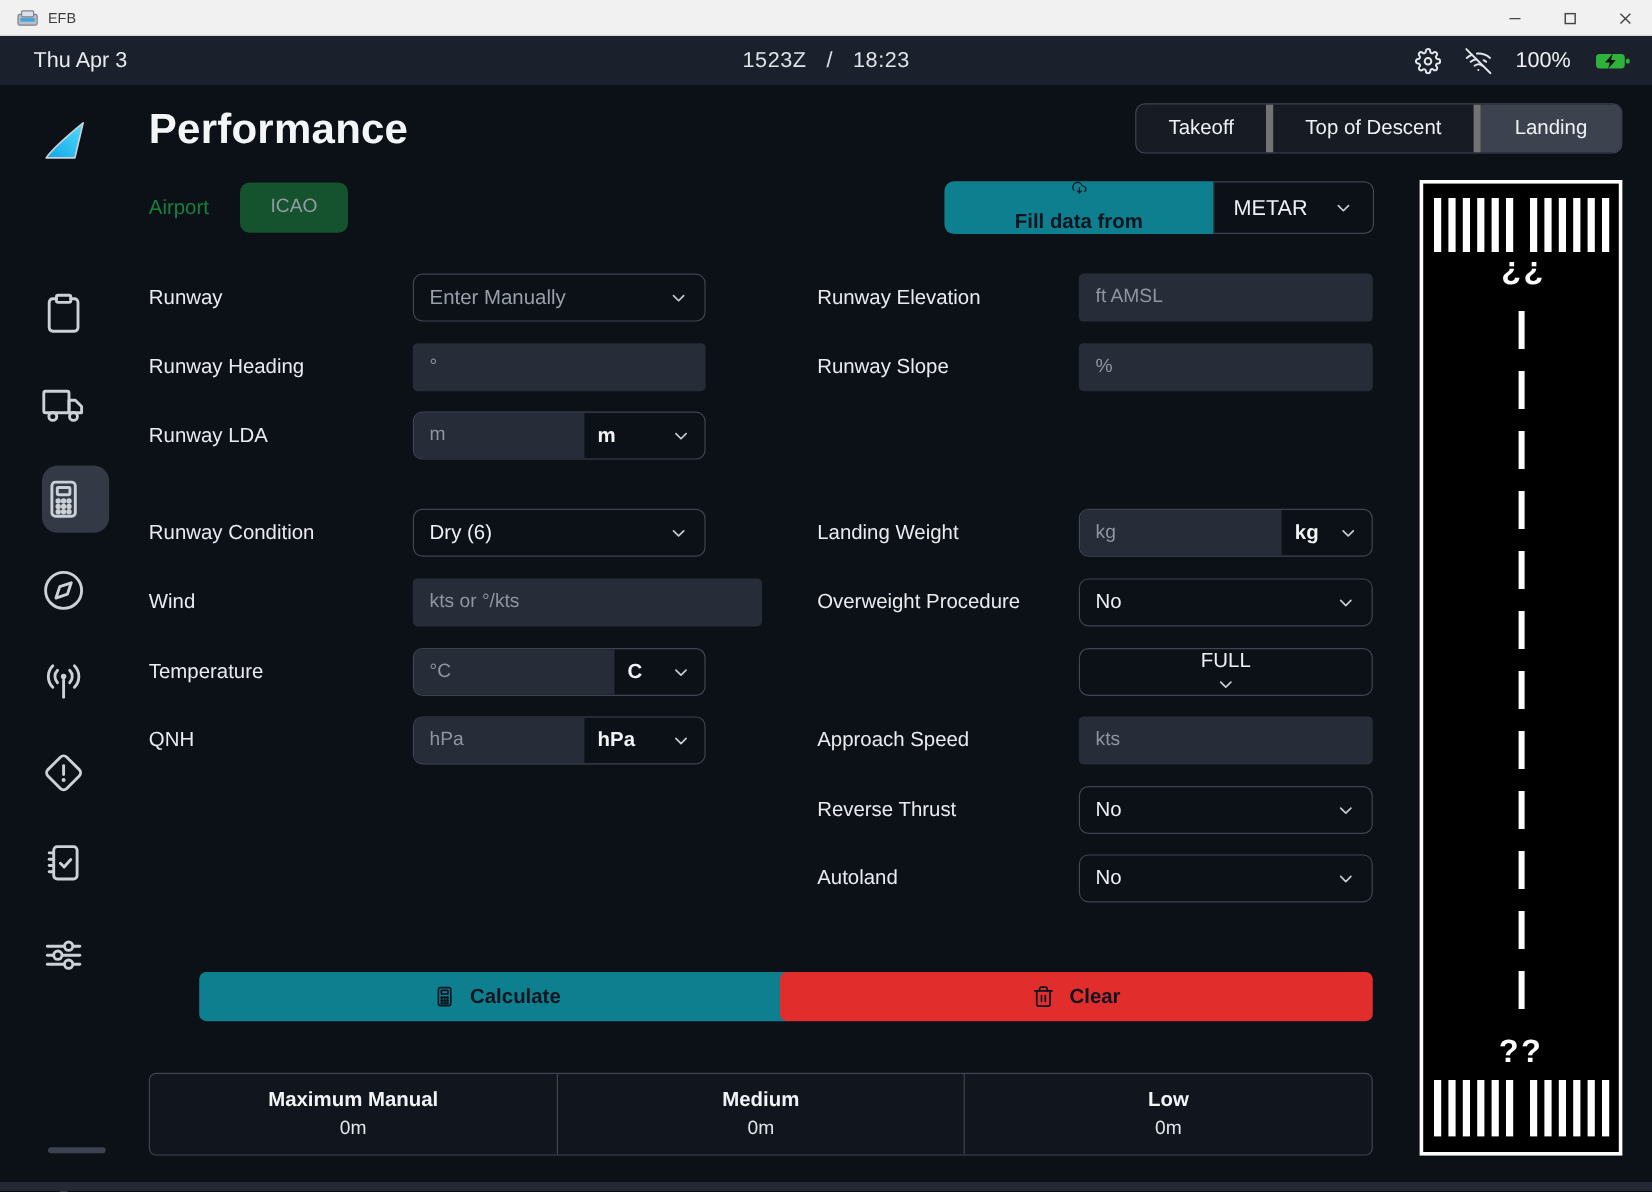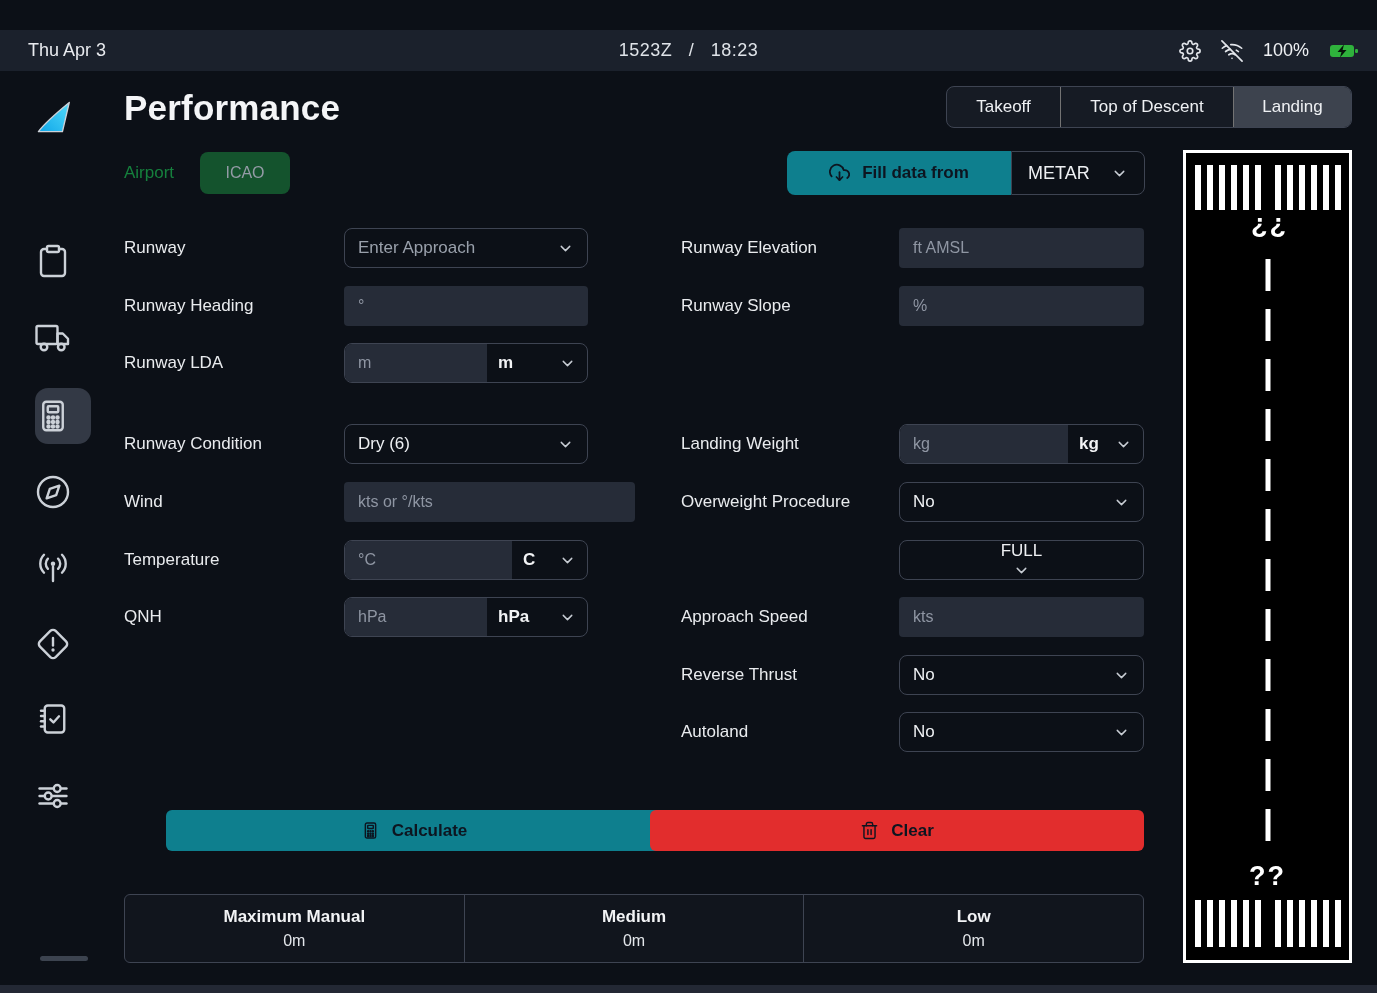--- a/index.html
+++ b/index.html
@@ -26,29 +26,29 @@
   
   .sidebar { position:absolute; left:0; top:71px; width:105px; height:922px; }
   .side-item { position:absolute; left:0; width:105px; display:flex; align-items:center; justify-content:center; }
   .side-item svg { width:36px; height:36px; stroke:#ccd1d8; stroke-width:1.6; fill:none; stroke-linecap:round; stroke-linejoin:round; }
   .side-active-bg { position:absolute; left:35px; width:56px; height:56px; background:#333945; border-radius:13px; }
   .side-divider { position:absolute; left:40px; top:885px; width:48px; height:5px; border-radius:3px; background:#3c434f; }
 
   
   .page-title { position:absolute; left:124px; top:88px; font-size:35px; font-weight:bold; color:#f4f5f7; letter-spacing:0.2px; }
   .tabs { position:absolute; left:946px; top:86px; width:406px; height:42px; border:1px solid #3e4452; border-radius:8px; display:flex; overflow:hidden; background:#161b24; }
-  .tab { height:100%; display:flex; align-items:center; justify-content:center; font-size:17px; color:#eef0f3; border-right:1px solid #737373; }
+  .tab { height:100%; display:flex; align-items:center; justify-content:center; font-size:17px; color:#eef0f3; border-right:6px solid #737373; }
   .tab:last-child { border-right:none; }
   .tab.active { background:#3d434e; }
 
   
   .airport-label { position:absolute; left:124px; top:152px; height:42px; line-height:42px; font-size:17px; color:#15803d; }
   .airport-input { position:absolute; left:200px; top:152px; width:90px; height:42px; background:#14532d; border:none; border-radius:8px; color:#eef0f3; font-size:16px; text-align:center; outline:none; font-family:"Liberation Sans",sans-serif;}
   .airport-input::placeholder { color:#949ba6; }
-  .fill-btn { position:absolute; left:787px; top:151px; width:224px; height:44px; background:#0e7f8e; border-radius:8px 0 0 8px; display:flex; align-items:center; justify-content:center; gap:12px; color:#0d1520; font-size:17px; font-weight:bold; cursor:pointer;}
+  .fill-btn { position:absolute; left:787px; top:151px; width:224px; height:44px; background:#0e7f8e; border-radius:8px 0 0 8px; display:flex; align-items:center; justify-content:center; gap:12px; color:#0d1520; font-size:17px; font-weight:bold; cursor:pointer;flex-direction:column;}
   .fill-btn svg { width:21px; height:21px; stroke:#0d1520; stroke-width:2; fill:none; stroke-linecap:round; stroke-linejoin:round; }
   .fill-src { position:absolute; left:1011px; top:151px; width:134px; height:44px; border:1px solid #3e4452; border-radius:0 8px 8px 0; display:flex; align-items:center; justify-content:space-between; padding:0 16px; color:#eef0f3; font-size:18px; cursor:pointer;}
 
   
   .flabel { position:absolute; height:40px; line-height:40px; font-size:17px; color:#e9ebee; }
   .finput { position:absolute; height:40px; background:#262c38; border:none; border-radius:4px; color:#eef0f3; font-size:16px; padding:0 14px; outline:none; font-family:"Liberation Sans",sans-serif;}
   .finput::placeholder { color:#8f96a3; }
   .fselect { position:absolute; height:40px; border:1px solid #3e4452; border-radius:8px; display:flex; align-items:center; justify-content:space-between; padding:0 13px; font-size:17px; color:#eef0f3; cursor:pointer; }
   .fselect.muted { color:#99a0ab; }
   .chev { width:17px; height:17px; stroke:#c7ccd3; stroke-width:2; fill:none; stroke-linecap:round; stroke-linejoin:round; flex:none; }
@@ -83,20 +83,46 @@
   .centerline { position:absolute; left:50%; transform:translateX(-50%); top:106px; width:5px; height:598px;
     background:repeating-linear-gradient(180deg,#fff 0 32px,transparent 32px 50px); }
 
   .bottom-strip { position:absolute; left:0; top:985px; width:1377px; height:8px; background:#232834; }
 </style>
 </head>
 <body>
 
 <div id="app">
 
+  <div class="titlebar">
+    <svg class="app-ico" viewBox="0 0 18 16">
+      <rect x="1" y="5" width="16" height="9" rx="1.5" fill="#b9bec7" stroke="#7e848e" stroke-width="1"></rect>
+      <rect x="4" y="2" width="10" height="5" rx="1" fill="#dfe3e8" stroke="#7e848e" stroke-width="1"></rect>
+      <rect x="3" y="8" width="12" height="3" fill="#4aa3d8"></rect>
+    </svg>
+    <span class="app-title">EFB</span>
+    <div class="win-controls">
+      <div class="win-btn">
+          <svg viewBox="0 0 12 12">
+            <line x1="1" y1="6" x2="11" y2="6"></line>
+          </svg>
+        </div>
+      <div class="win-btn">
+          <svg viewBox="0 0 12 12">
+            <rect x="1.5" y="1.5" width="9" height="9"></rect>
+          </svg>
+        </div>
+      <div class="win-btn">
+          <svg viewBox="0 0 12 12">
+            <line x1="1.5" y1="1.5" x2="10.5" y2="10.5"></line>
+            <line x1="10.5" y1="1.5" x2="1.5" y2="10.5"></line>
+          </svg>
+        </div>
+    </div>
+  </div>
 
   <div class="statusbar">
     <span class="sb-date">Thu Apr 3</span>
     <div class="sb-clock">
       <span>1523Z</span>
       &nbsp;&nbsp;<span>/</span>&nbsp;&nbsp;
       <span>18:23</span>
     </div>
     <div class="sb-right">
       <svg class="stroke-ic" viewBox="0 0 24 24">
@@ -237,21 +263,21 @@
   </div>
   <div class="fill-src">
     <span>METAR</span>
     <svg class="chev" viewBox="0 0 24 24">
         <polyline points="6 9 12 15 18 9"></polyline>
       </svg>
   </div>
 
   <div class="flabel" style="left:124px;top:228px;">Runway</div>
   <div class="fselect muted" style="left:344px;top:228px;width:244px;">
-    <span>Enter Approach</span>
+    <span>Enter Manually</span>
     <svg class="chev" viewBox="0 0 24 24">
         <polyline points="6 9 12 15 18 9"></polyline>
       </svg>
   </div>
 
   <div class="flabel" style="left:124px;top:286px;">Runway Heading</div>
   <input class="finput" style="left: 344px; top: 286px; width: 244px;" placeholder="°">
 
   <div class="flabel" style="left:124px;top:343px;">Runway LDA</div>
   <div class="ugroup" style="left:344px;top:343px;width:244px;">

